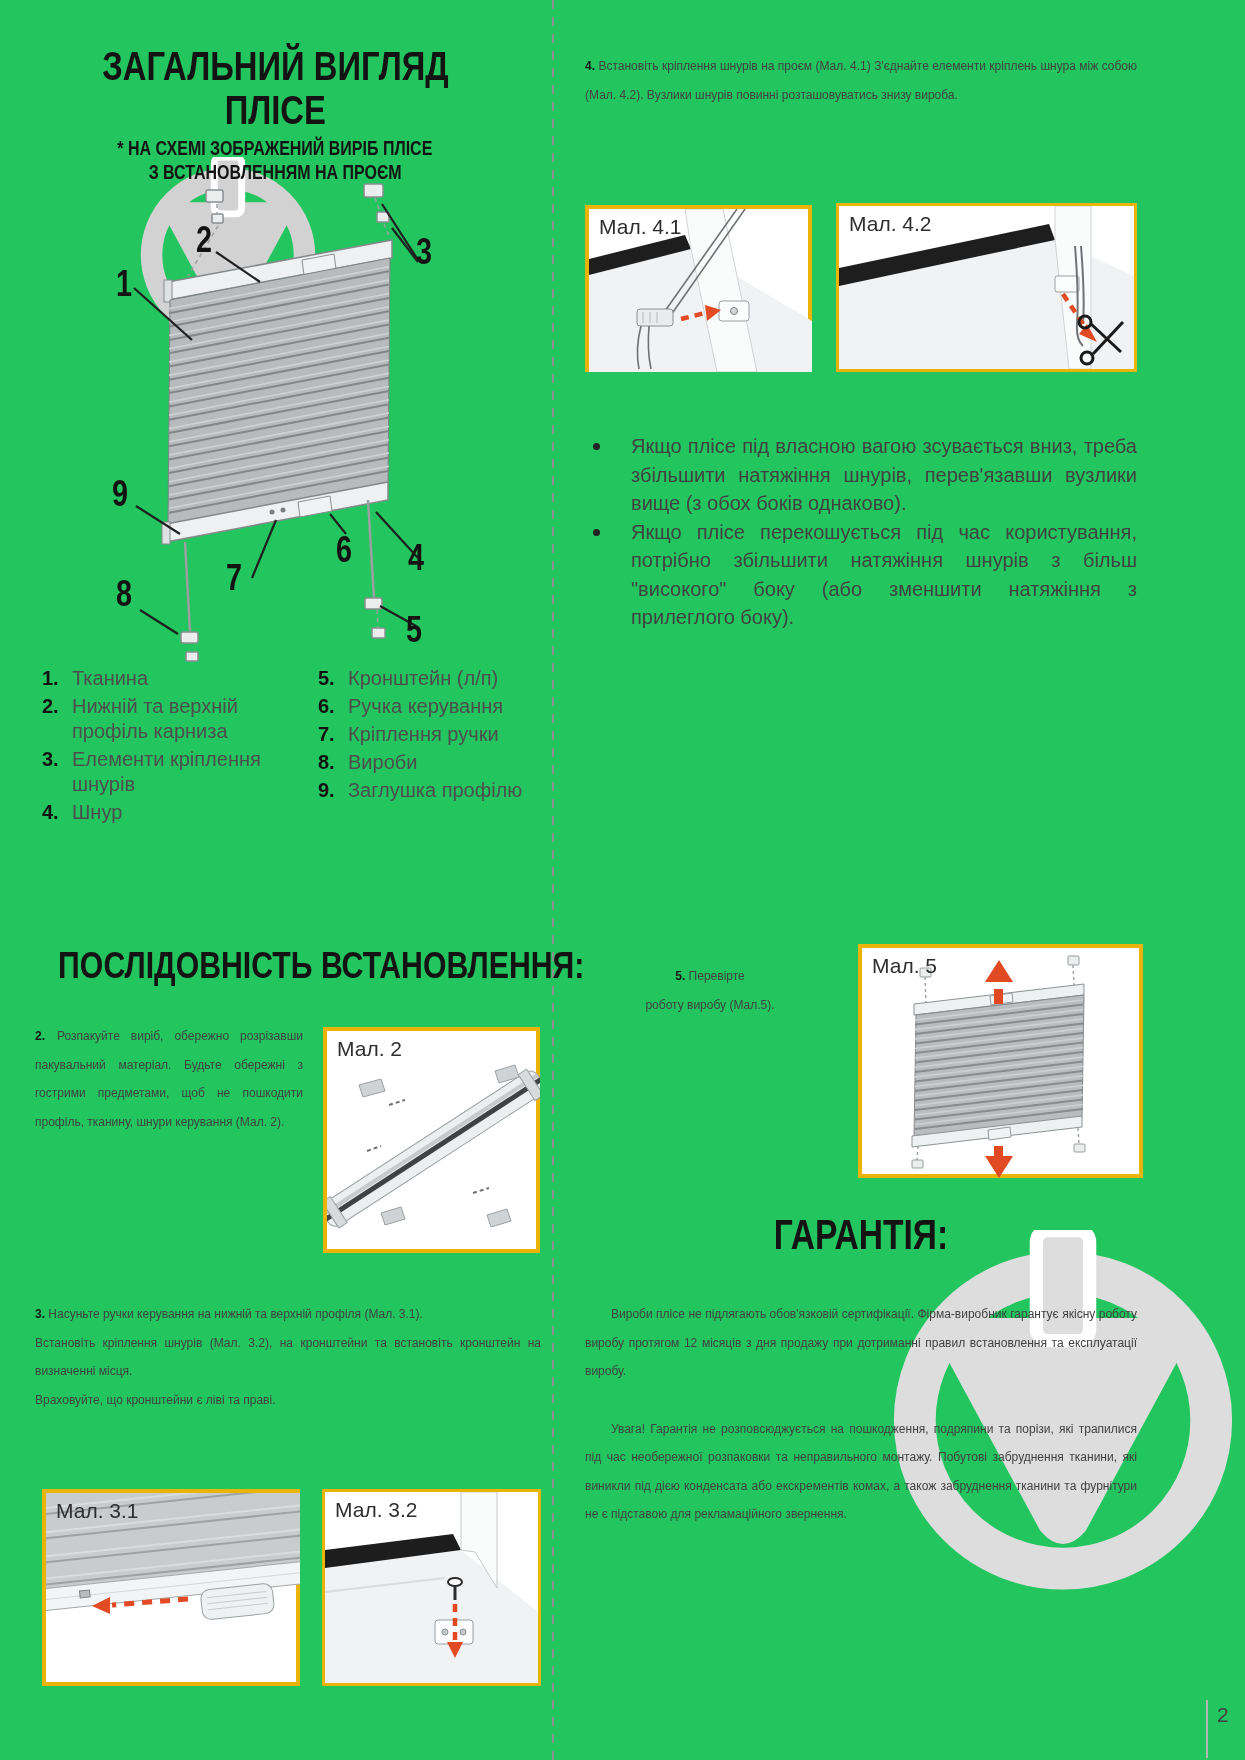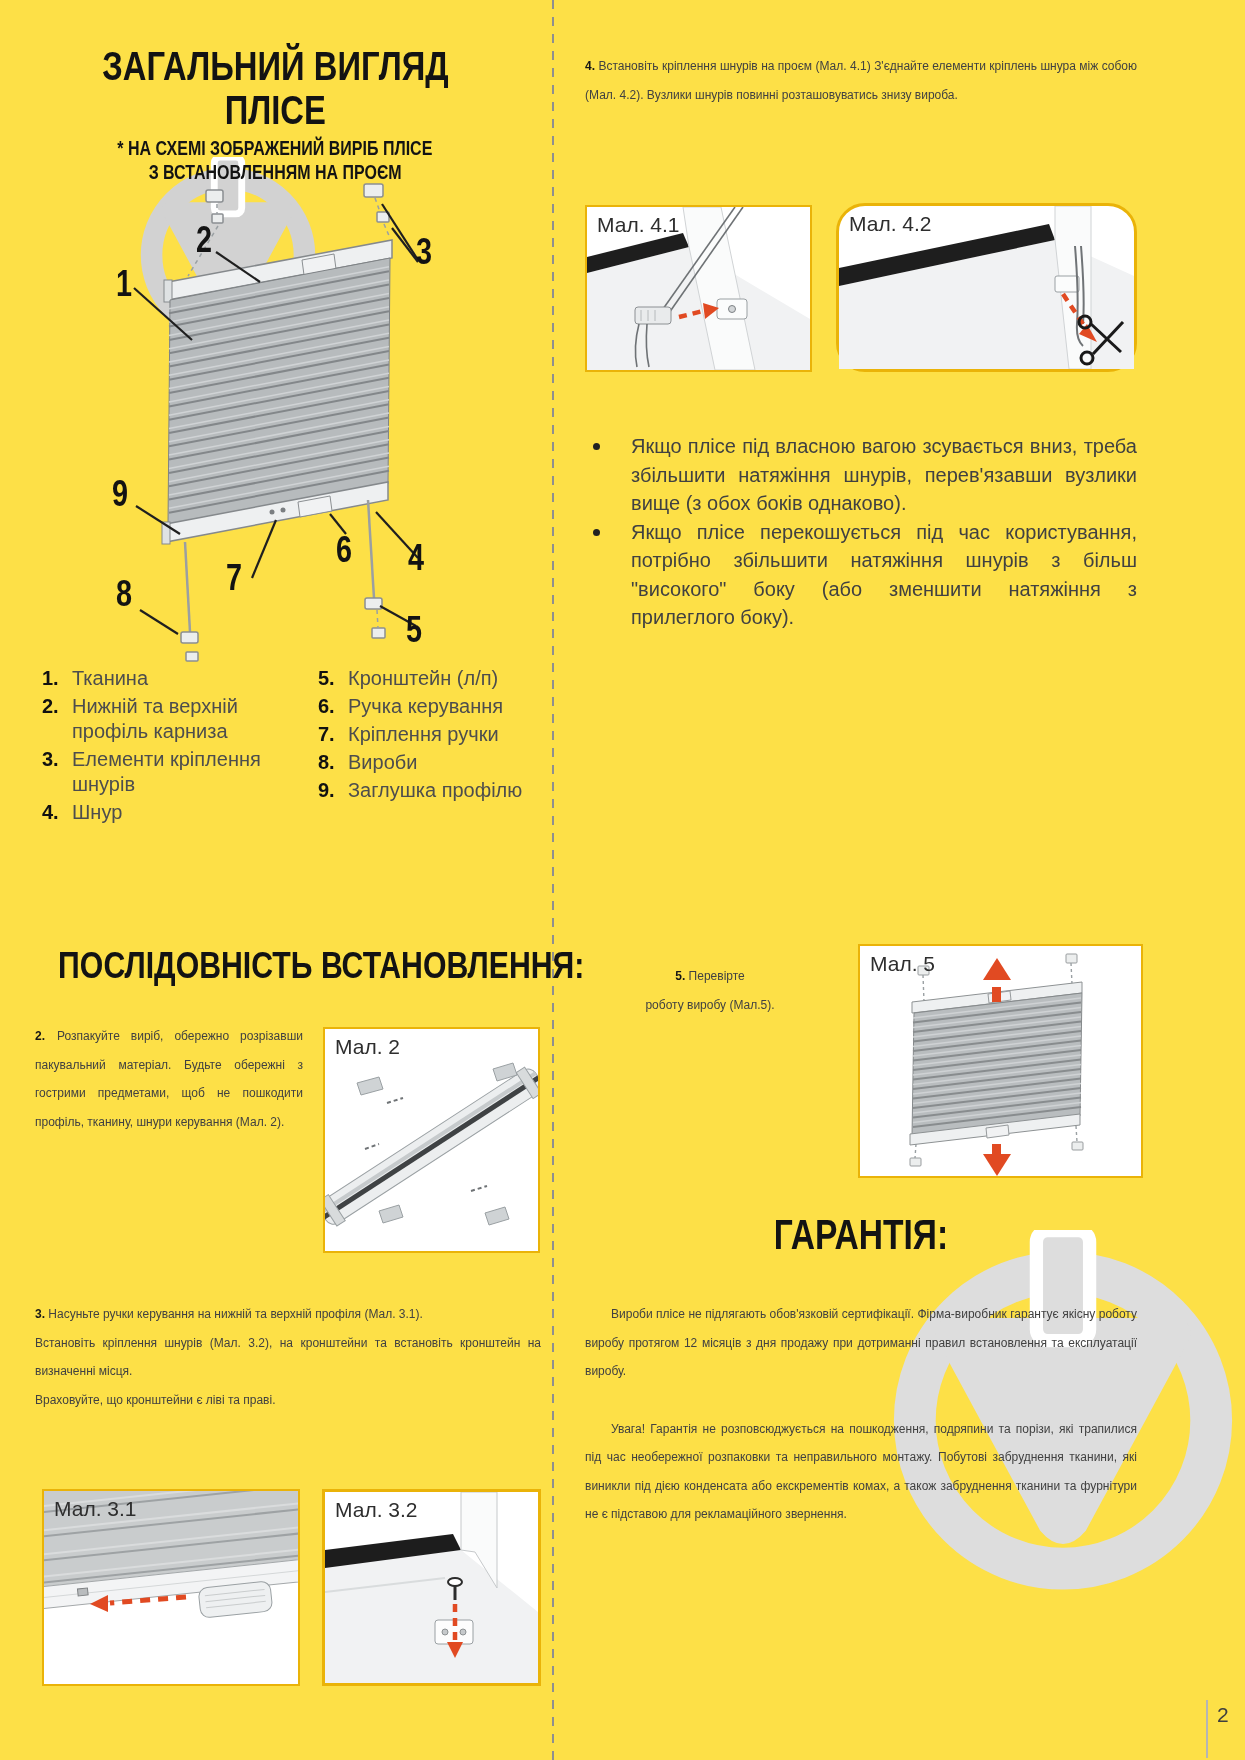--- a/index.html
+++ b/index.html
@@ -1,36 +1,36 @@
 <!DOCTYPE html>
 <html><head>
 <meta charset="utf-8">
 <style>
   html,body{margin:0;padding:0;background:#e9e9e9;}
-  .page{position:relative;width:1245px;height:1760px;background:#fde047;overflow:hidden;
+  .page{position:relative;width:1245px;height:1760px;background:#22c55e;overflow:hidden;
         font-family:"Liberation Sans",sans-serif;color:#3f3f3f;}
   .abs{position:absolute;}
   
   .cond{display:inline-block;font-weight:800;color:#131313;transform:scaleX(.8);
         transform-origin:50% 50%;white-space:nowrap;letter-spacing:0;}
   .title-line{font-size:41px;line-height:44px;}
   .subtitle-line{font-size:20px;line-height:24px;}
   .sec-head{font-size:36px;line-height:40px;transform:scaleX(.84);}
   .war-head{font-size:42px;line-height:46px;}
   .center{text-align:center;}
   
   .body{font-size:12px;line-height:28.5px;color:#414141;text-align:justify;}
   .body p{margin:0;}
   .num{font-weight:700;color:#161616;}
   .indent{text-indent:26px;}
   
   .divider{left:552px;top:0;width:2px;height:1760px;
            background:repeating-linear-gradient(#8f8f8f 0 9px,transparent 9px 17px);}
   
-  .fig{position:absolute;background:#fff;border:2px solid #eab308;box-sizing:border-box;text-align:right;}
+  .fig{position:absolute;background:#fff;border:4px solid #eab308;box-sizing:border-box;text-align:right;}
   .fig.thick{border-width:3px;}
   .fig .cap{position:absolute;left:10px;top:6px;font-size:21px;color:#2e2e2e;z-index:2;}
   .fig svg{position:absolute;left:0;top:0;}
   
   .legend{display:flex;gap:14px;font-size:20px;line-height:25px;color:#4d4d4d;}
   .leg-col{display:flex;flex-direction:column;gap:3px;}
   .leg-item{display:flex;gap:7px;}
   .leg-num{font-weight:700;color:#111;min-width:23px;}
   
   .bul{position:relative;padding-left:46px;text-align:justify;font-size:20px;line-height:28.5px;color:#414141;}
@@ -322,21 +322,21 @@
         <path d="M52 117 Q46 140 50 160" fill="none" stroke="#6e7275" stroke-width="1.6"></path>
         <path d="M60 117 Q58 142 62 160" fill="none" stroke="#6e7275" stroke-width="1.6"></path>
       </g>
       <rect x="130" y="92" width="30" height="20" rx="3" fill="#fbfcfc" stroke="#9aa0a3"></rect>
       <circle cx="145" cy="102" r="3.5" fill="#d3d6d8" stroke="#7d8184"></circle>
       <line x1="92" y1="110" x2="116" y2="104" stroke="#e14a22" stroke-width="4.5" stroke-dasharray="8 6"></line>
       <polygon points="116,96 132,101 118,112" fill="#e14a22"></polygon>
     </svg>
   </div>
 
-  <div class="fig thick" style="left:836px;top:203px;width:301px;height:169px;z-index:1;border-radius:29px;">
+  <div class="fig thick" style="left:836px;top:203px;width:301px;height:169px;z-index:1;">
     <span class="cap">Мал. 4.2</span>
     <svg width="295" height="163" viewBox="0 0 295 163">
       <polygon points="0,80 216,34 295,70 295,163 0,163" fill="#f1f2f3"></polygon>
       <polygon points="0,62 210,18 216,34 0,80" fill="#1e1e1e"></polygon>
       <polygon points="216,0 252,0 252,163 230,163 216,34" fill="#fafbfb" stroke="#d0d3d5"></polygon>
       <rect x="216" y="70" width="24" height="16" rx="2" fill="#fbfcfc" stroke="#9aa0a3"></rect>
       <path d="M236 40 Q240 90 238 118 Q237 134 244 140" fill="none" stroke="#707477" stroke-width="2"></path>
       <path d="M242 40 Q246 92 244 118" fill="none" stroke="#707477" stroke-width="2"></path>
       <line x1="224" y1="88" x2="248" y2="124" stroke="#e14a22" stroke-width="4.5" stroke-dasharray="8 6"></line>
       <polygon points="240,128 258,136 248,118" fill="#e14a22"></polygon>

